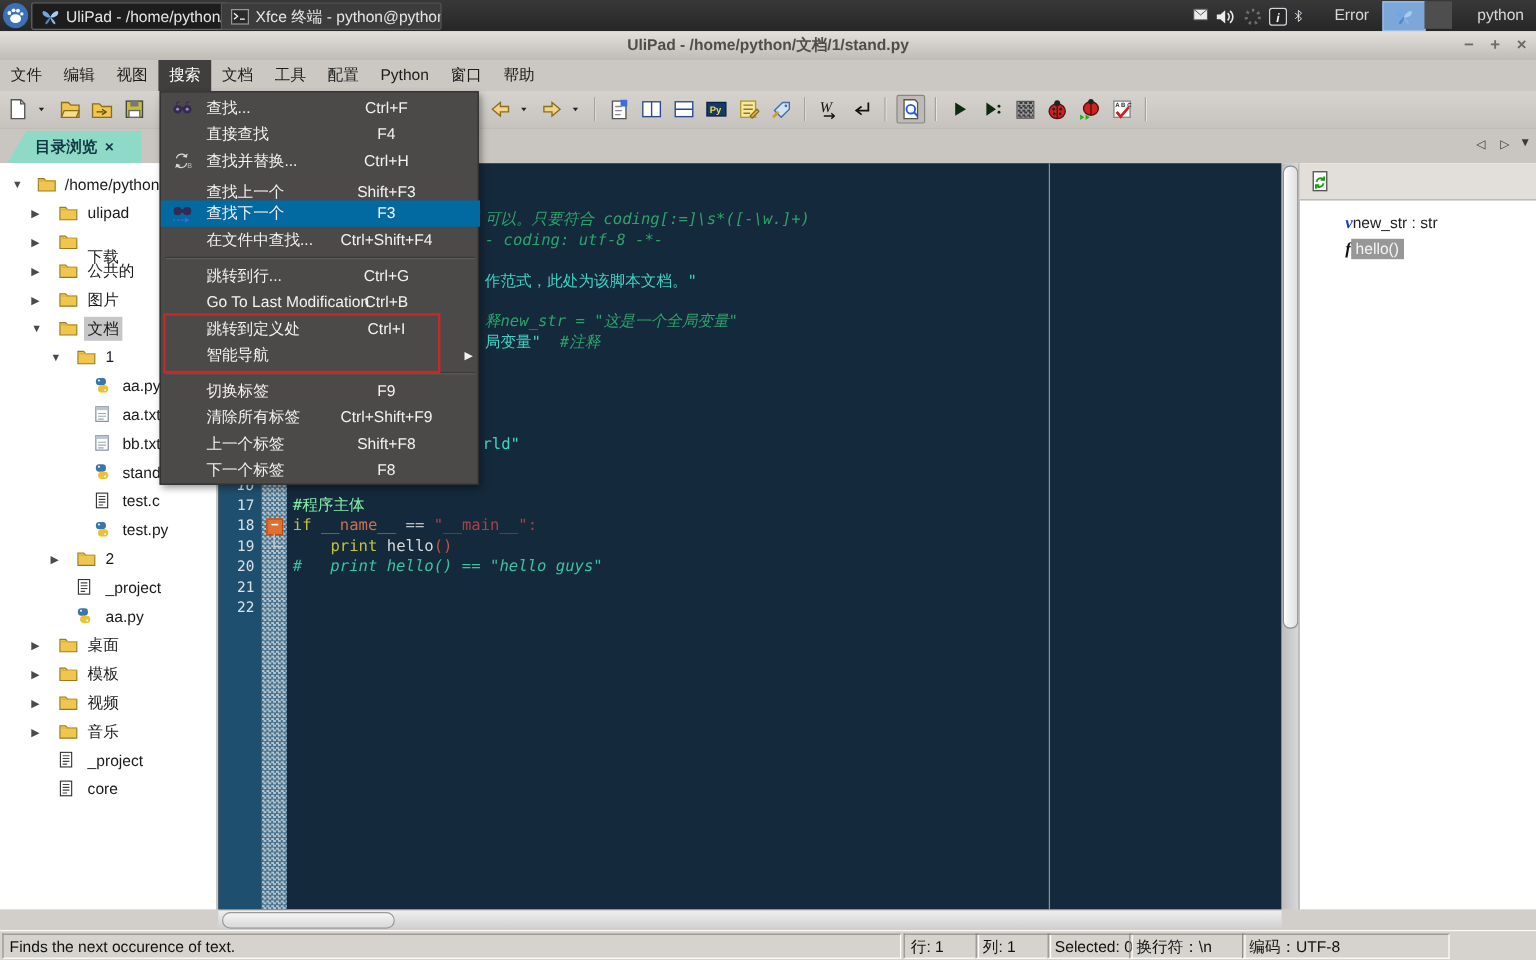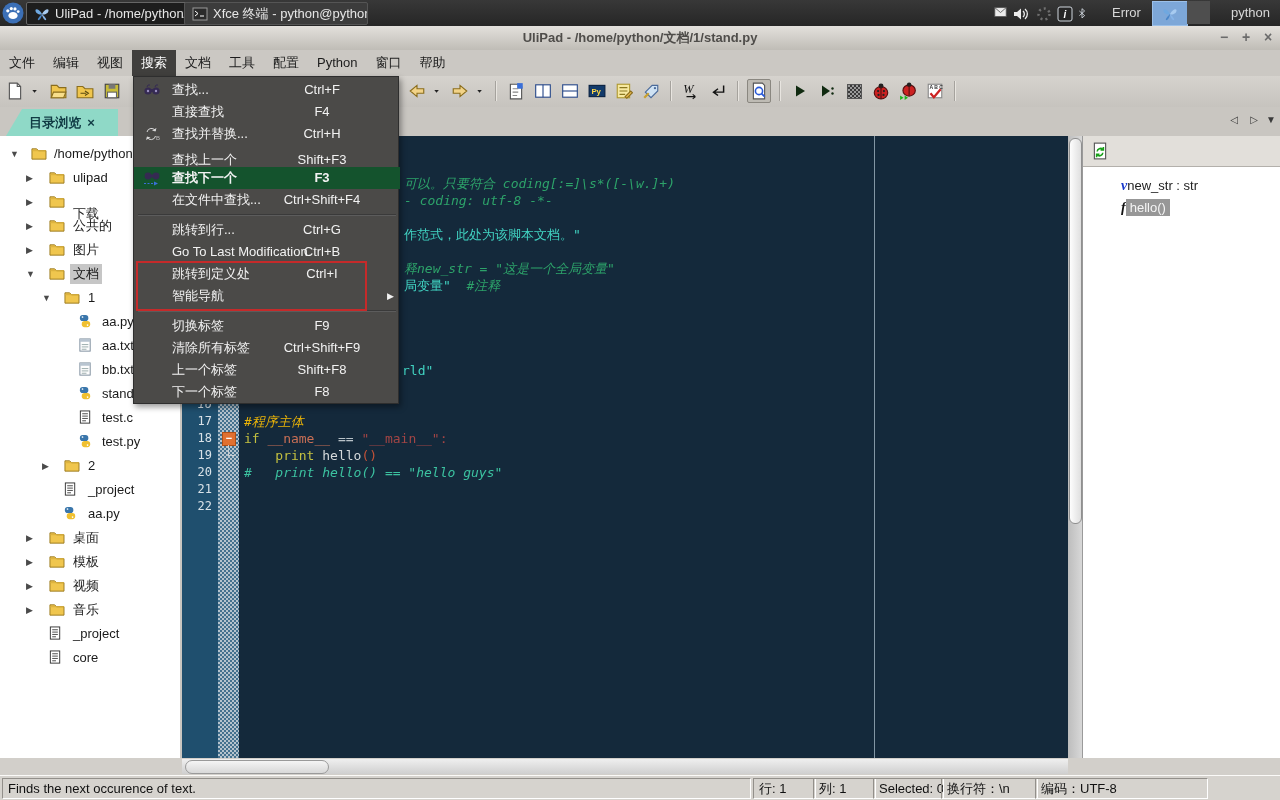--- a/index.html
+++ b/index.html
@@ -75,21 +75,21 @@
   .outline-label{margin-left:0;color:#222;text-align:right;}
   .outline-label.selected{background:#979797;color:#f5f5f5;padding:1px 4px;}
   
   #statusbar{left:0;top:775px;width:1280px;height:25px;background:#d6d3ce;border-top:1px solid #fbfaf8;}
   .statuscell{position:absolute;top:2px;height:19px;line-height:19px;padding-left:5px;color:#111;
     border:1px solid;border-color:#928f8a #fff #fff #928f8a;white-space:nowrap;overflow:hidden;}
   
   #popupmenu{left:133px;top:76px;width:266px;height:328px;background:#4b4a48;
     border:1px solid #2e2e2e;box-sizing:border-box;box-shadow:2px 3px 6px rgba(0,0,0,.4);}
   .pm-item{position:absolute;left:0;width:266px;height:22px;color:#f2f2f2;}
-  .pm-item.hl{background:#14532d;font-weight:bold;}
+  .pm-item.hl{background:#0369a1;}
   .pm-label{position:absolute;left:38px;line-height:22px;white-space:nowrap;}
   .pm-short{position:absolute;left:118px;width:140px;text-align:center;line-height:22px;white-space:nowrap;}
   .pm-sep{position:absolute;left:4px;width:258px;height:0;border-top:1px solid #3a3a3a;border-bottom:1px solid #5c5c5c;}
   .pm-ico{position:absolute;left:7px;top:3px;}
   .pm-sub{position:absolute;right:6px;line-height:22px;font-size:9px;color:#f2f2f2;}
   #redbox{left:136px;top:261px;width:227px;height:46px;border:2px solid #c52a2a;z-index:30;}
   svg{display:block;}
 </style>
 </head>
 <body>
@@ -617,21 +617,21 @@
         <div class="lnum" style="top: 362px;">22</div>
       </div>
     <div id="foldcol"></div>
     <div id="codelayer">
         <div class="codeline" style="left: 222px; top: 39px;"><span style="color: rgb(45, 163, 106); font-style: italic;">可以。只要符合 coding[:=]\s*([-\w.]+)</span></div>
         <div class="codeline" style="left: 222px; top: 56px;"><span style="color: rgb(45, 163, 106); font-style: italic;">- coding: utf-8 -*-</span></div>
         <div class="codeline" style="left: 222px; top: 90px;"><span style="color: rgb(65, 211, 194);">作范式，此处为该脚本文档。"</span></div>
         <div class="codeline" style="left: 222px; top: 124px;"><span style="color: rgb(45, 163, 106); font-style: italic;">释new_str = "这是一个全局变量"</span></div>
         <div class="codeline" style="left: 222px; top: 141px;"><span style="color: rgb(65, 211, 194);">局变量"</span><span style="color: rgb(213, 217, 219);">  </span><span style="color: rgb(45, 163, 106); font-style: italic;">#注释</span></div>
         <div class="codeline" style="left: 220px; top: 226px;"><span style="color: rgb(65, 211, 194);">rld"</span></div>
-        <div class="codeline" style="left: 62px; top: 277px;"><span style="color: #eab308; font-style: italic;">#程序主体</span></div>
+        <div class="codeline" style="left: 62px; top: 277px;"><span style="color: #86efac; ">#程序主体</span></div>
         <div class="codeline" style="left: 62px; top: 294px;"><span style="color: rgb(195, 192, 64);">if</span><span style="color: rgb(213, 217, 219);"> </span><span style="color: rgb(201, 111, 85);">__name__</span><span style="color: rgb(185, 194, 200);"> == </span><span style="color: rgb(163, 69, 69);">"__main__"</span><span style="color: rgb(163, 69, 69);">:</span></div>
         <div class="codeline" style="left: 62px; top: 311px;"><span style="color: rgb(213, 217, 219);">    </span><span style="color: rgb(195, 192, 64);">print</span><span style="color: rgb(213, 217, 219);"> </span><span style="color: rgb(213, 217, 219);">hello</span><span style="color: rgb(194, 82, 56);">()</span></div>
         <div class="codeline" style="left: 62px; top: 328px;"><span style="color: rgb(60, 194, 160); font-style: italic;">#   print hello() == "hello guys"</span></div>
       </div>
     <div id="edgeline"></div>
   <div id="foldbox" style="top: 296px;">−</div>
       <div id="foldline" style="top: 309px; height: 10px;"></div>
     </div>
   <div id="vscroll" class="abs">
       <div id="vthumb"></div>

